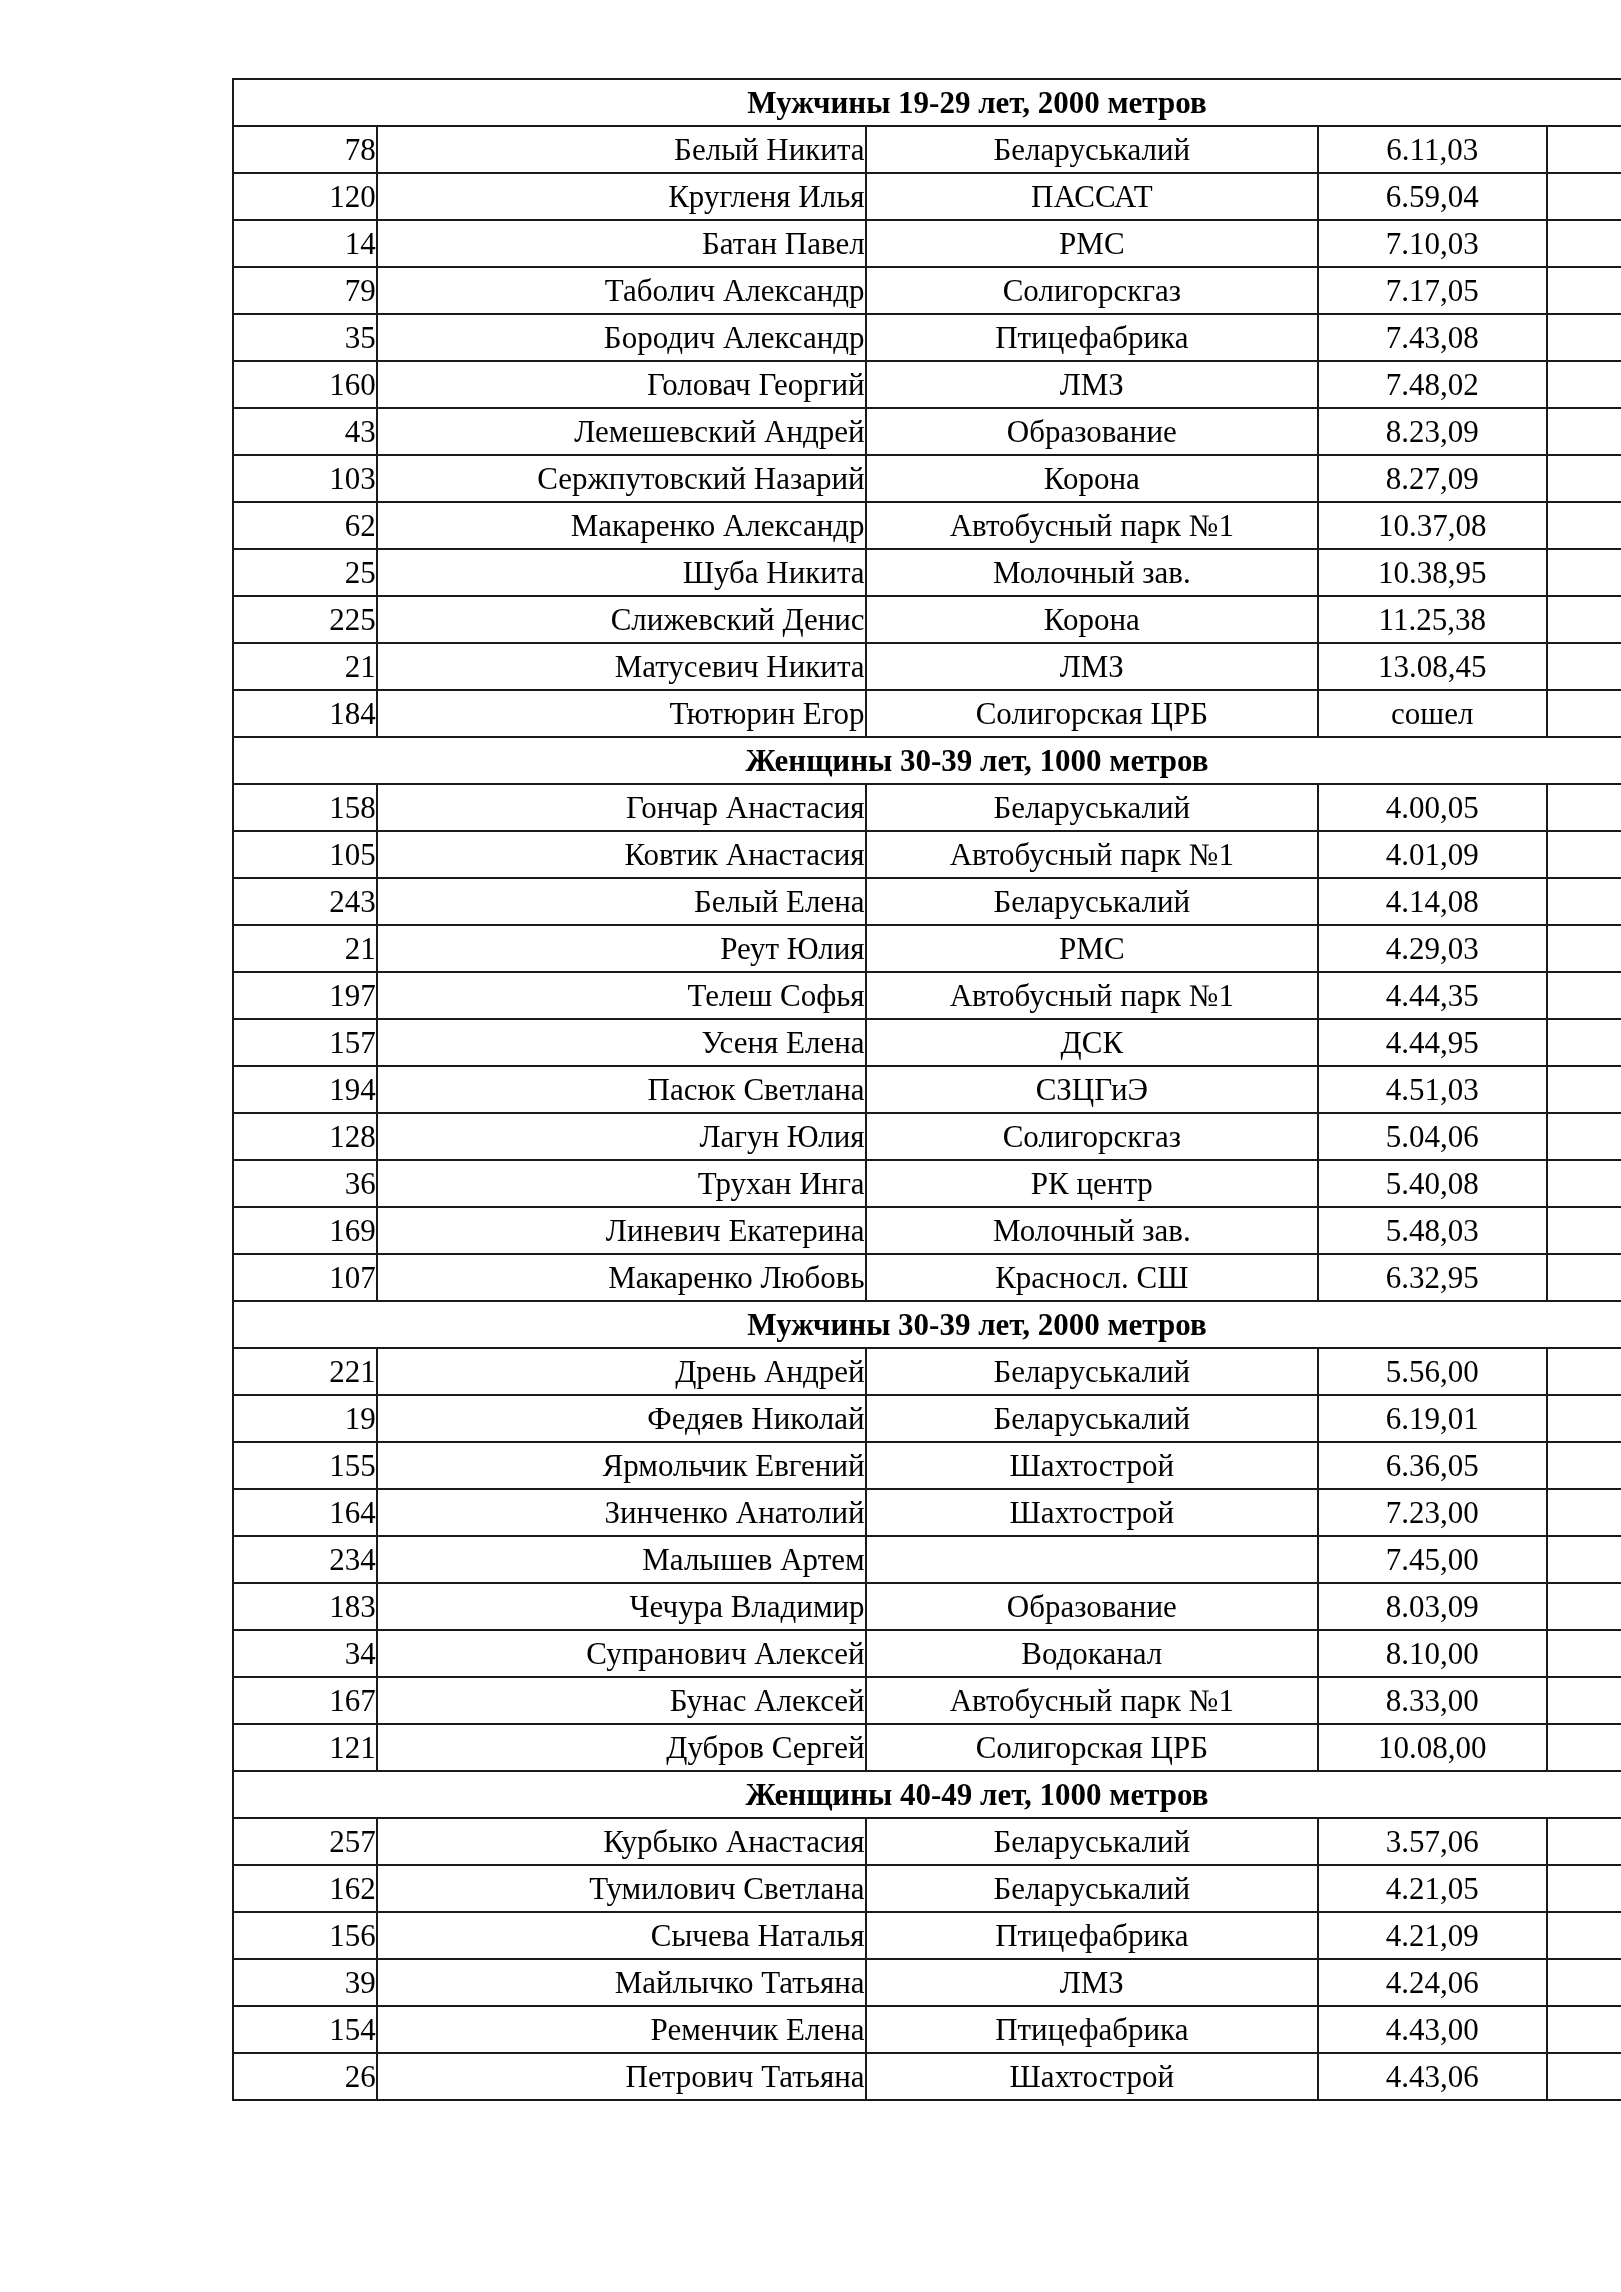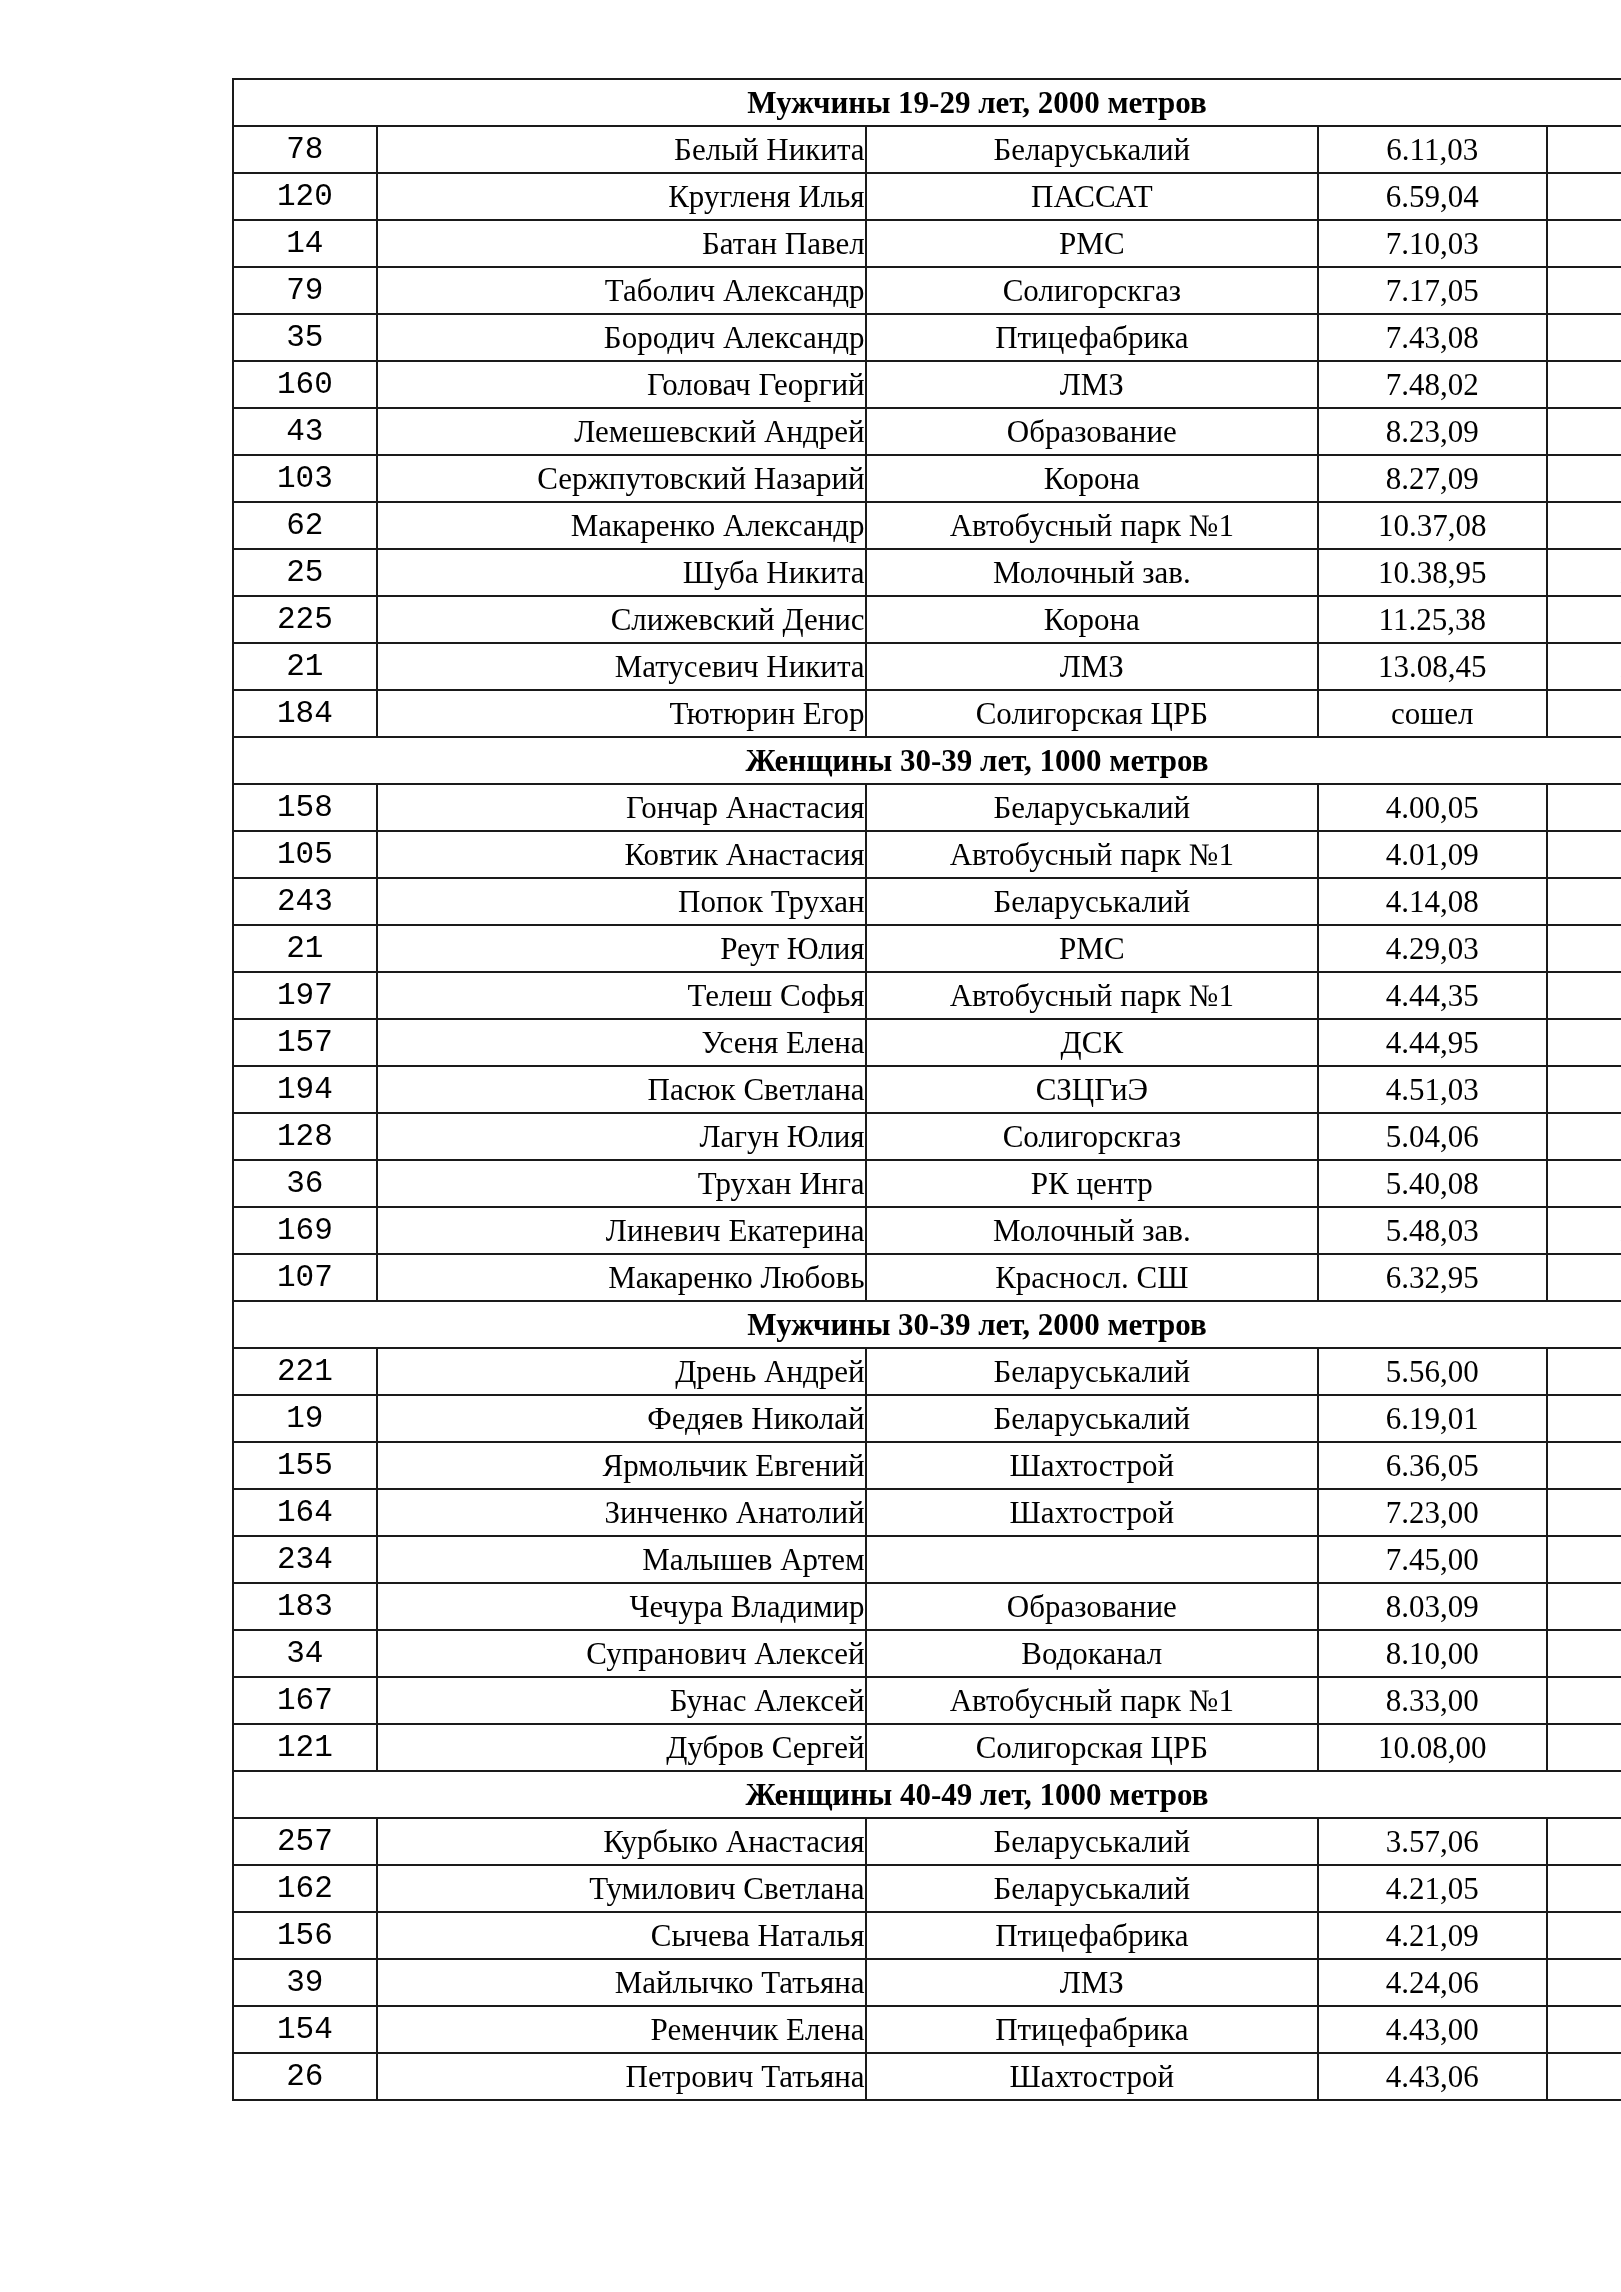--- a/index.html
+++ b/index.html
@@ -25,21 +25,21 @@
       font-size: 31px;
     }
     #results-table td {
       border: 2px solid #1a1a1a;
       height: 45px;
       padding: 0;
       line-height: 44px;
       white-space: nowrap;
       overflow: hidden;
     }
-    .c-bib { width: 122px; text-align: center; font-family: Liberation Mono, monospace; }
+    .c-bib { width: 122px; text-align: right; }
     .c-name { width: 415px; text-align: right; padding-left: 13.7px !important; }
     .c-team { width: 384px; text-align: center; }
     .c-time { width: 194px; text-align: center; border-radius: 21px; }
     .c-place { width: 148px; text-align: center; }
     .group-header td {
       text-align: center;
       font-weight: bold;
     }
   </style>
 </head>
@@ -160,21 +160,21 @@
       </tr>
       <tr>
         <td class="c-bib">105</td>
         <td class="c-name">Ковтик Анастасия</td>
         <td class="c-team">Автобусный парк №1</td>
         <td class="c-time">4.01,09</td>
         <td class="c-place">2</td>
       </tr>
       <tr>
         <td class="c-bib">243</td>
-        <td class="c-name">Попок Трухан</td>
+        <td class="c-name">Белый Елена</td>
         <td class="c-team">Беларуськалий</td>
         <td class="c-time">4.14,08</td>
         <td class="c-place">3</td>
       </tr>
       <tr>
         <td class="c-bib">21</td>
         <td class="c-name">Реут Юлия</td>
         <td class="c-team">РМС</td>
         <td class="c-time">4.29,03</td>
         <td class="c-place">4</td>

